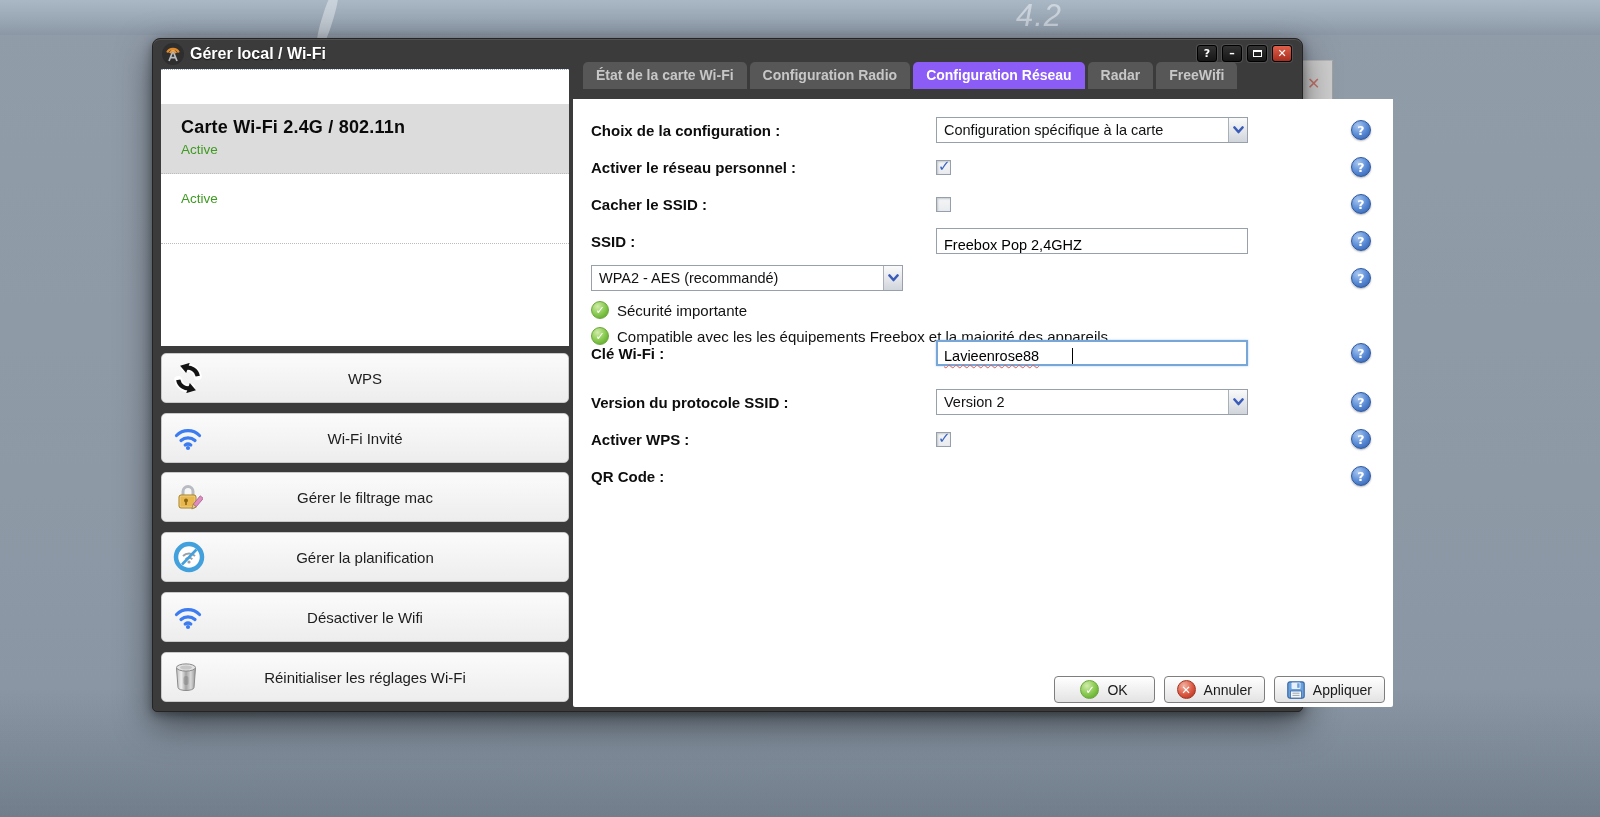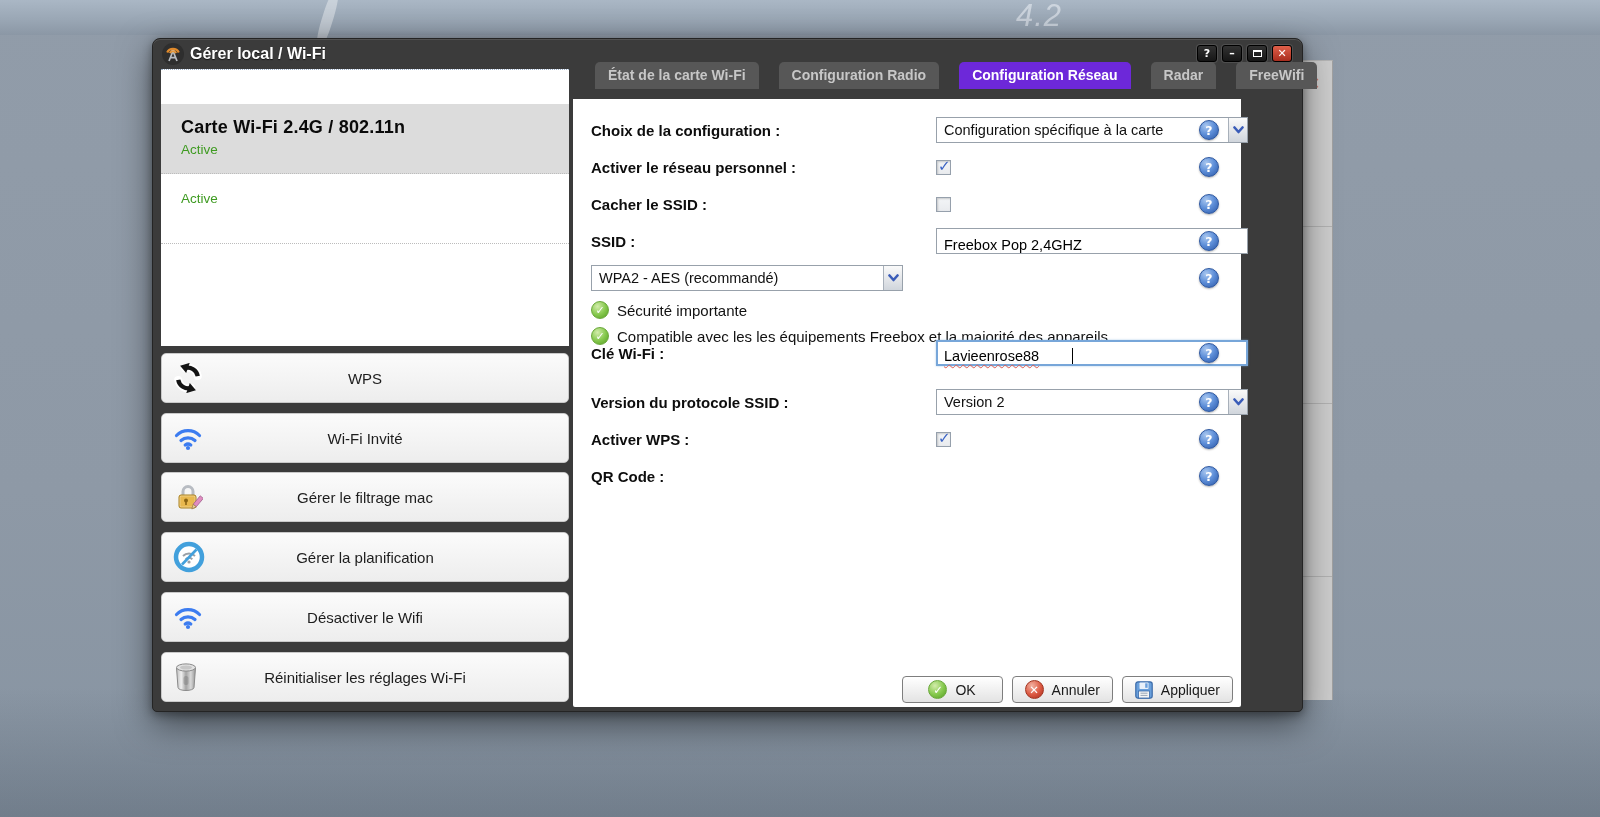--- a/index.html
+++ b/index.html
@@ -76,30 +76,30 @@
     border:1px solid #c9c9c9; border-radius:5px;
     background:linear-gradient(#fbfbfb,#ededed); cursor:default;
   }
   .sbtn .sicon { position:absolute; left:11px; top:50%; transform:translateY(-50%); display:flex; }
   .sbtn .slabel {
     position:absolute; left:0; right:0; top:0; bottom:0;
     display:flex; align-items:center; justify-content:center;
     font-size:15px; color:#1d1d1d;
   }
   
-  .tabs { position:absolute; left:430px; top:33px; height:17px; display:flex; gap:20px; align-items:flex-end;margin-left:12px; }
+  .tabs { position:absolute; left:430px; top:33px; height:17px; display:flex; gap:3px; align-items:flex-end; }
   .tab {
     height:27px; line-height:27px; padding:0 13px; border-radius:5px 5px 0 0;
     background:#575757; color:#c7c7c7; font-size:14px; font-weight:bold; cursor:default;
     white-space:nowrap;
   }
-  .tab.active { background:#6d28d9; color:#fff; }
+  .tab.active { background:#8b5cf6; color:#fff; }
   
   .content-panel {
-    position:absolute; left:420px; top:60px; width:668px; height:608px;
+    position:absolute; left:420px; top:60px; width:820px; height:608px;
     background:#fff; border-radius:0 0 2px 2px;padding-left:44px;
   }
   .frow { position:absolute; left:18px; right:12px; height:28px; display:flex; align-items:center; }
   .flabel { width:345px; font-size:15px; font-weight:bold; color:#0d0d0d; flex:none; }
   .help {
     position:absolute; right:10px; top:50%; transform:translateY(-50%);
     width:20px; height:20px; border-radius:50%;
     background:radial-gradient(circle at 34% 28%, #a9c7ef 0%, #5d8ed8 48%, #3a67b4 85%);
     border:1px solid #2d57a0; color:#fff; font-weight:bold; font-size:12.5px;
     display:flex; align-items:center; justify-content:center;

